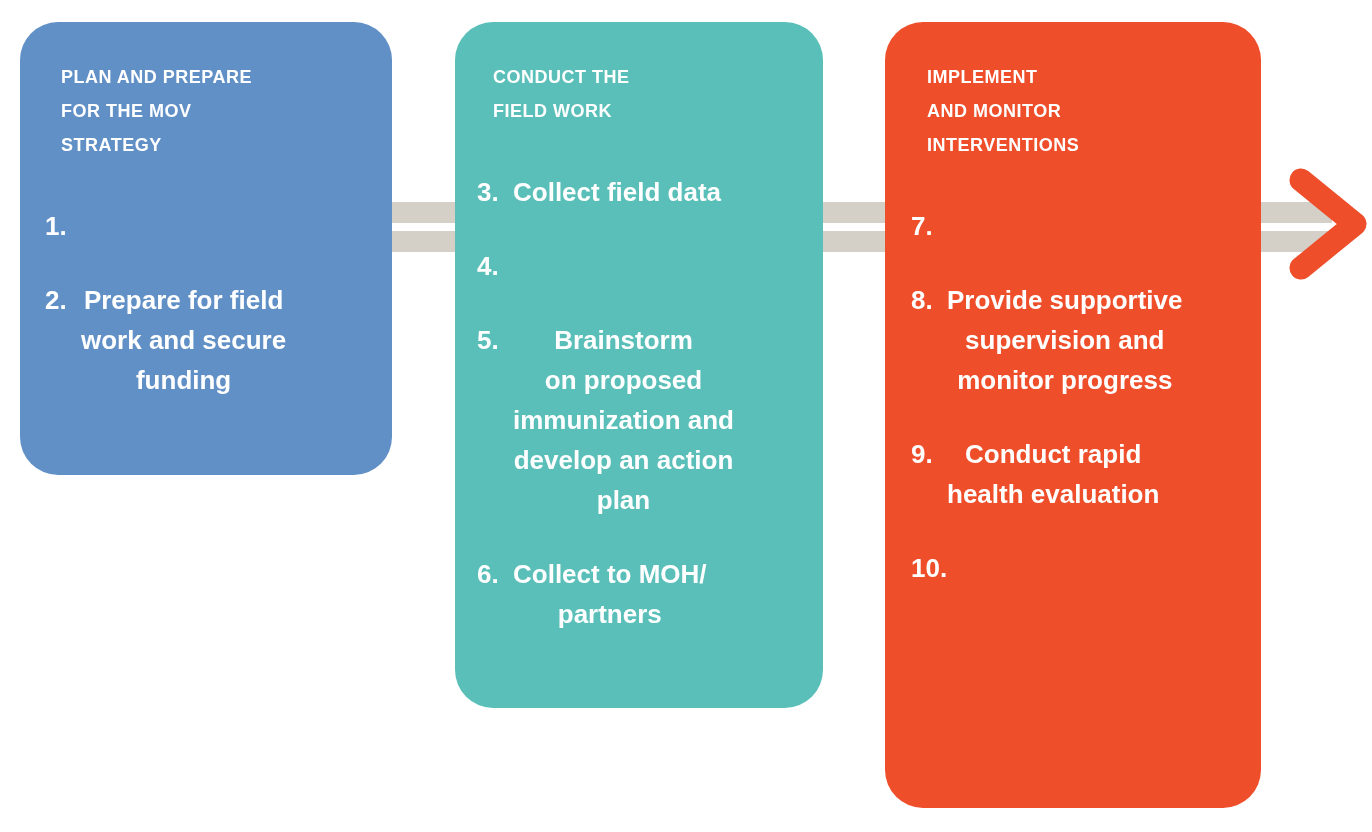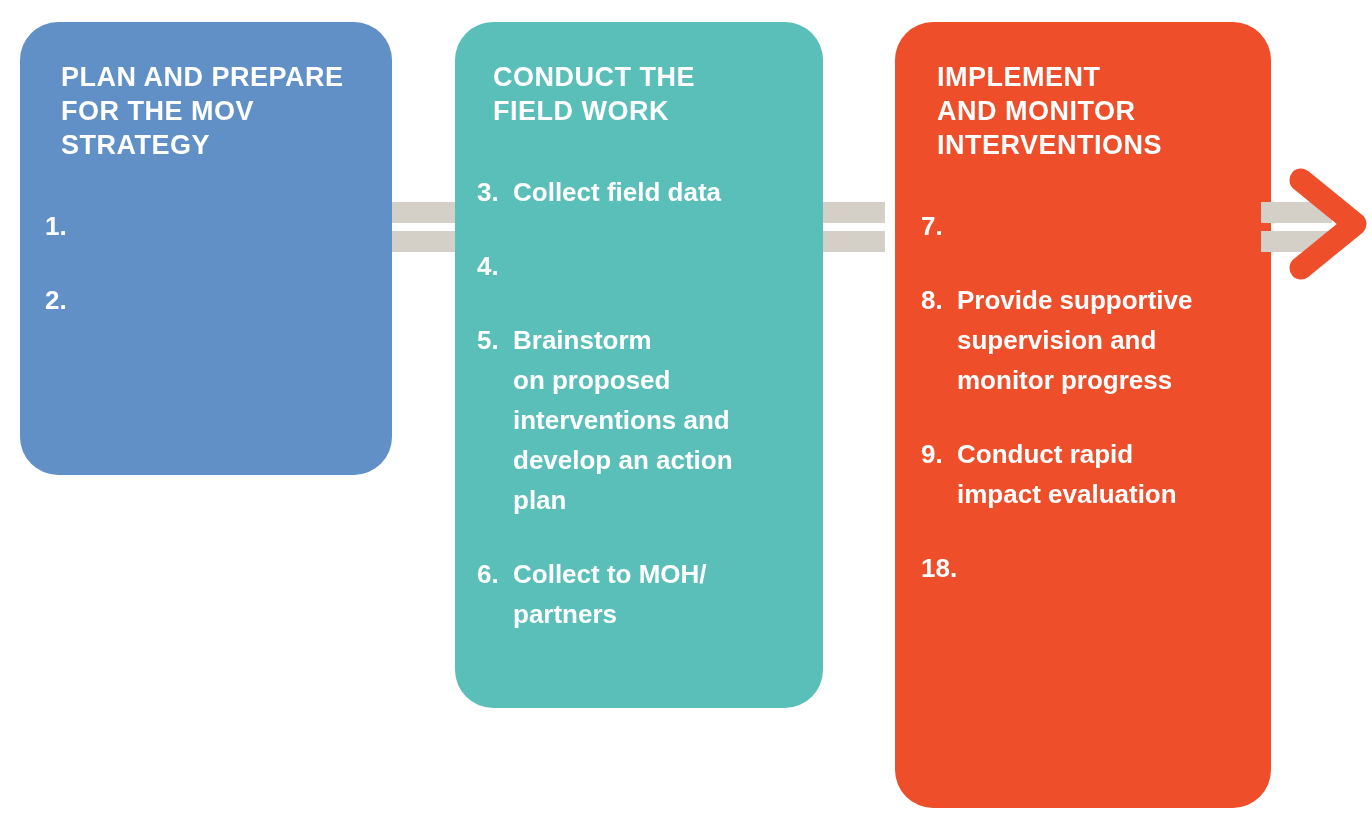--- a/index.html
+++ b/index.html
@@ -12,23 +12,23 @@
     overflow: hidden;
   }
   .panel {
     position: absolute;
     border-radius: 38px;
     color: #ffffff;
     box-sizing: border-box;
   }
   .panel-plan      { left: 20px;  top: 22px; width: 372px; height: 453px; padding: 38px 18px 0 25px; }
   .panel-field     { left: 455px; top: 22px; width: 368px; height: 686px; padding: 38px 22px 0 22px; }
-  .panel-implement { left: 885px; top: 22px; width: 376px; height: 786px; padding: 38px 12px 0 26px; margin-left: 10px; }
+  .panel-implement { left: 885px; top: 22px; width: 376px; height: 786px; padding: 38px 12px 0 26px; }
   .panel-title {
-    font-size: 27px;
+    font-size: 18px;
     font-weight: 700;
     line-height: 34px;
     letter-spacing: 0.5px;
     white-space: pre-line;
     margin: 0 0 44px 16px;
   }
   .item {
     display: flex;
     align-items: flex-start;
     margin-bottom: 34px;
@@ -36,20 +36,21 @@
     font-weight: 700;
     line-height: 40px;
   }
   .item-num {
     flex: 0 0 auto;
     min-width: 33px;
   }
   .item-text {
     white-space: pre-line;
     margin-left: 3px;
+    text-align: center;
   }
   .connector {
     position: absolute;
     top: 202px;
     height: 50px;
   }
   .connector .bar {
     position: absolute;
     left: 0;
     width: 100%;
@@ -75,20 +76,23 @@
 
   <div class="panel panel-plan" style="background-color: rgb(97, 144, 198);">
     <div class="panel-title">PLAN AND PREPARE
 FOR THE MOV
 STRATEGY</div>
     <div class="item">
       <span class="item-num">1.</span>
     </div>
     <div class="item">
       <span class="item-num">2.</span>
+      <span class="item-text">Prepare for field
+work and secure
+funding</span>
     </div>
   </div>
 
   <div class="connector conn-1">
     <div class="bar bar-top" style="background-color: rgb(212, 208, 200);"></div>
     <div class="bar bar-bottom" style="background-color: rgb(212, 208, 200);"></div>
   </div>
 
   <div class="panel panel-field" style="background-color: rgb(90, 191, 184);">
     <div class="panel-title">CONDUCT THE
@@ -97,21 +101,21 @@
       <span class="item-num">3.</span>
       <span class="item-text">Collect field data</span>
     </div>
     <div class="item">
       <span class="item-num">4.</span>
     </div>
     <div class="item">
       <span class="item-num">5.</span>
       <span class="item-text">Brainstorm
 on proposed
-interventions  and
+immunization  and
 develop an action
 plan</span>
     </div>
     <div class="item">
       <span class="item-num">6.</span>
       <span class="item-text">Collect to MOH/
 partners</span>
     </div>
   </div>
 
@@ -129,24 +133,24 @@
     </div>
     <div class="item">
       <span class="item-num">8.</span>
       <span class="item-text">Provide supportive
 supervision and
 monitor progress</span>
     </div>
     <div class="item">
       <span class="item-num">9.</span>
       <span class="item-text">Conduct rapid
-impact evaluation</span>
+health evaluation</span>
     </div>
     <div class="item">
-      <span class="item-num">18.</span>
+      <span class="item-num">10.</span>
     </div>
   </div>
 
   <div class="connector conn-3">
     <div class="bar bar-top" style="background-color: rgb(212, 208, 200);"></div>
     <div class="bar bar-bottom" style="background-color: rgb(212, 208, 200);"></div>
   </div>
 
   <svg class="arrow-head" viewBox="0 0 88 120" xmlns="http://www.w3.org/2000/svg">
     <path d="M 17 16 L 71 60 L 17 104" fill="none" stroke-width="23" stroke-linecap="round" stroke-linejoin="round" style="stroke: rgb(239, 78, 43);"></path>

